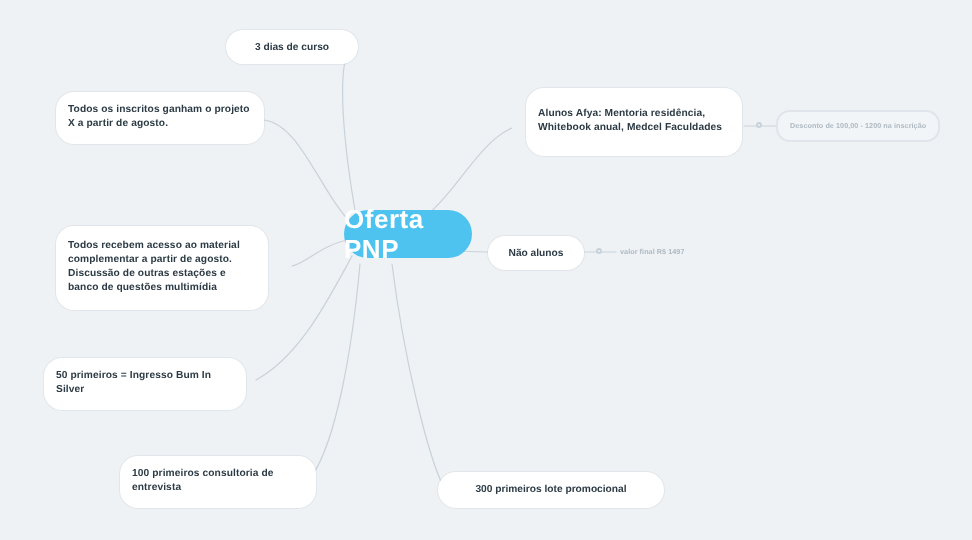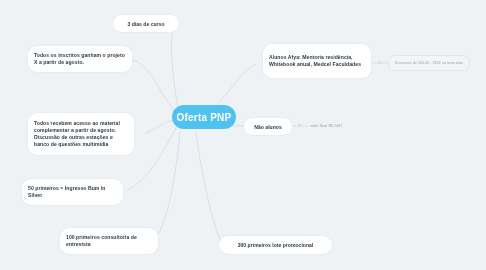--- a/index.html
+++ b/index.html
@@ -40,21 +40,21 @@
     display: flex;
     align-items: center;
     box-shadow: 0 0 0 0.5px rgba(190, 200, 210, 0.28);
   }
   .node-root {
     position: absolute;
     box-sizing: border-box;
     background: #4ec3f0;
     color: #ffffff;
     border-radius: 999px;
-    font-size: 10px;
+    font-size: 13px;
     font-weight: 700;
     letter-spacing: 0.02em;
     display: flex;
     align-items: center;
     justify-content: center;
   }
   .node-pill {
     position: absolute;
     box-sizing: border-box;
     background: #ffffff;

